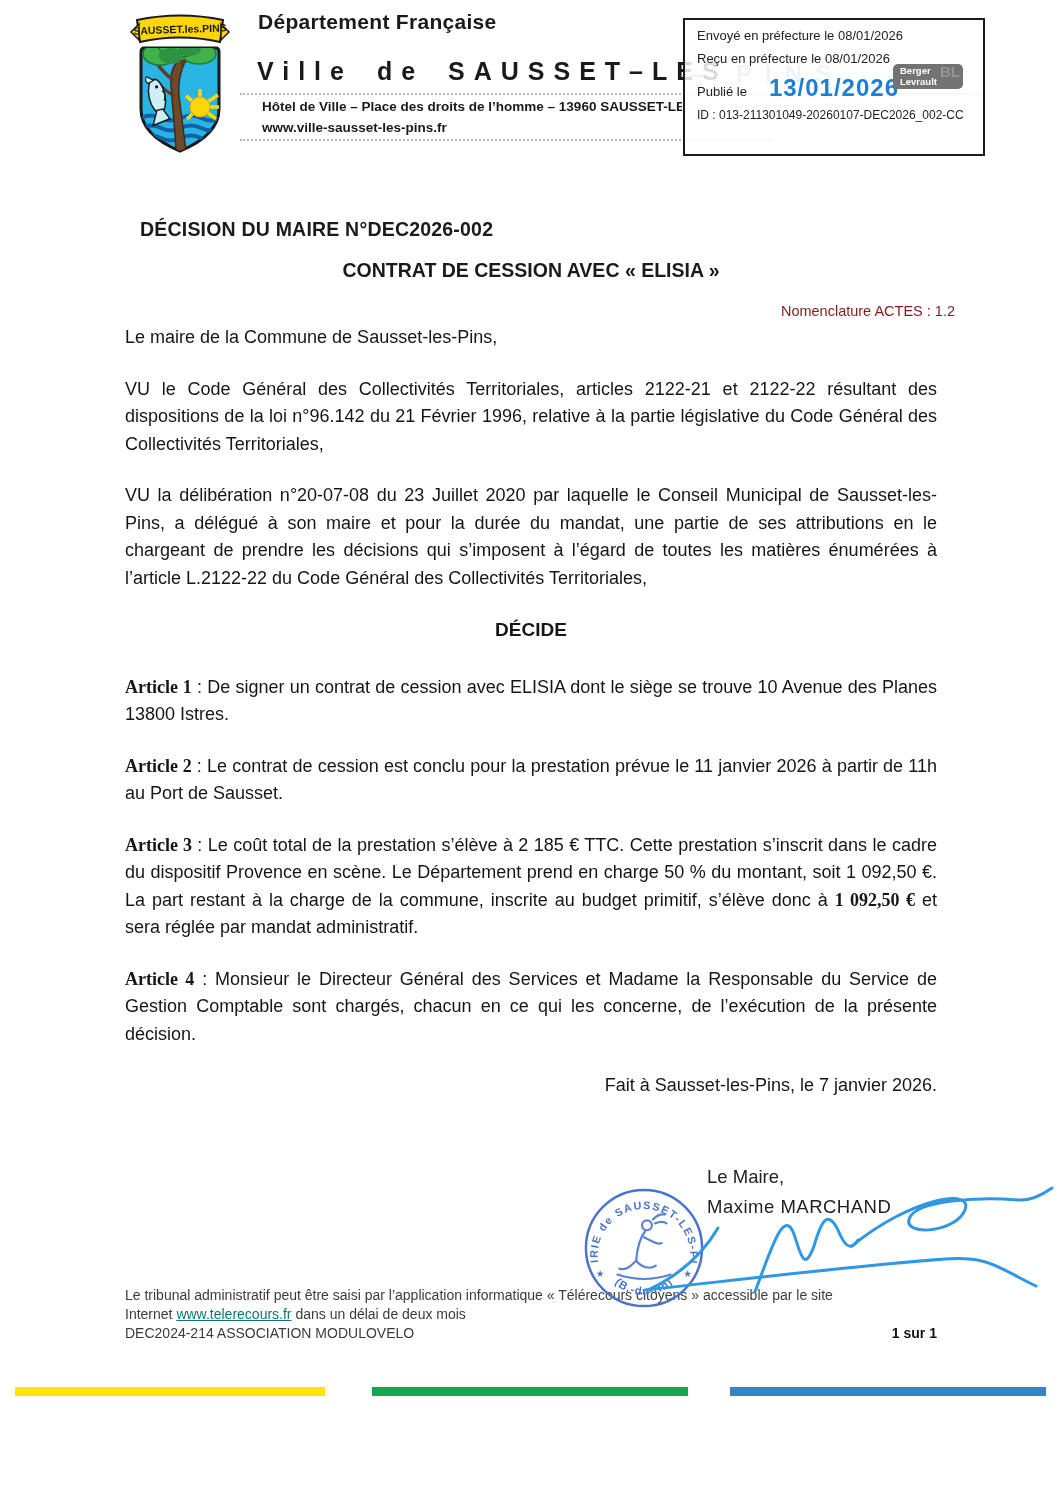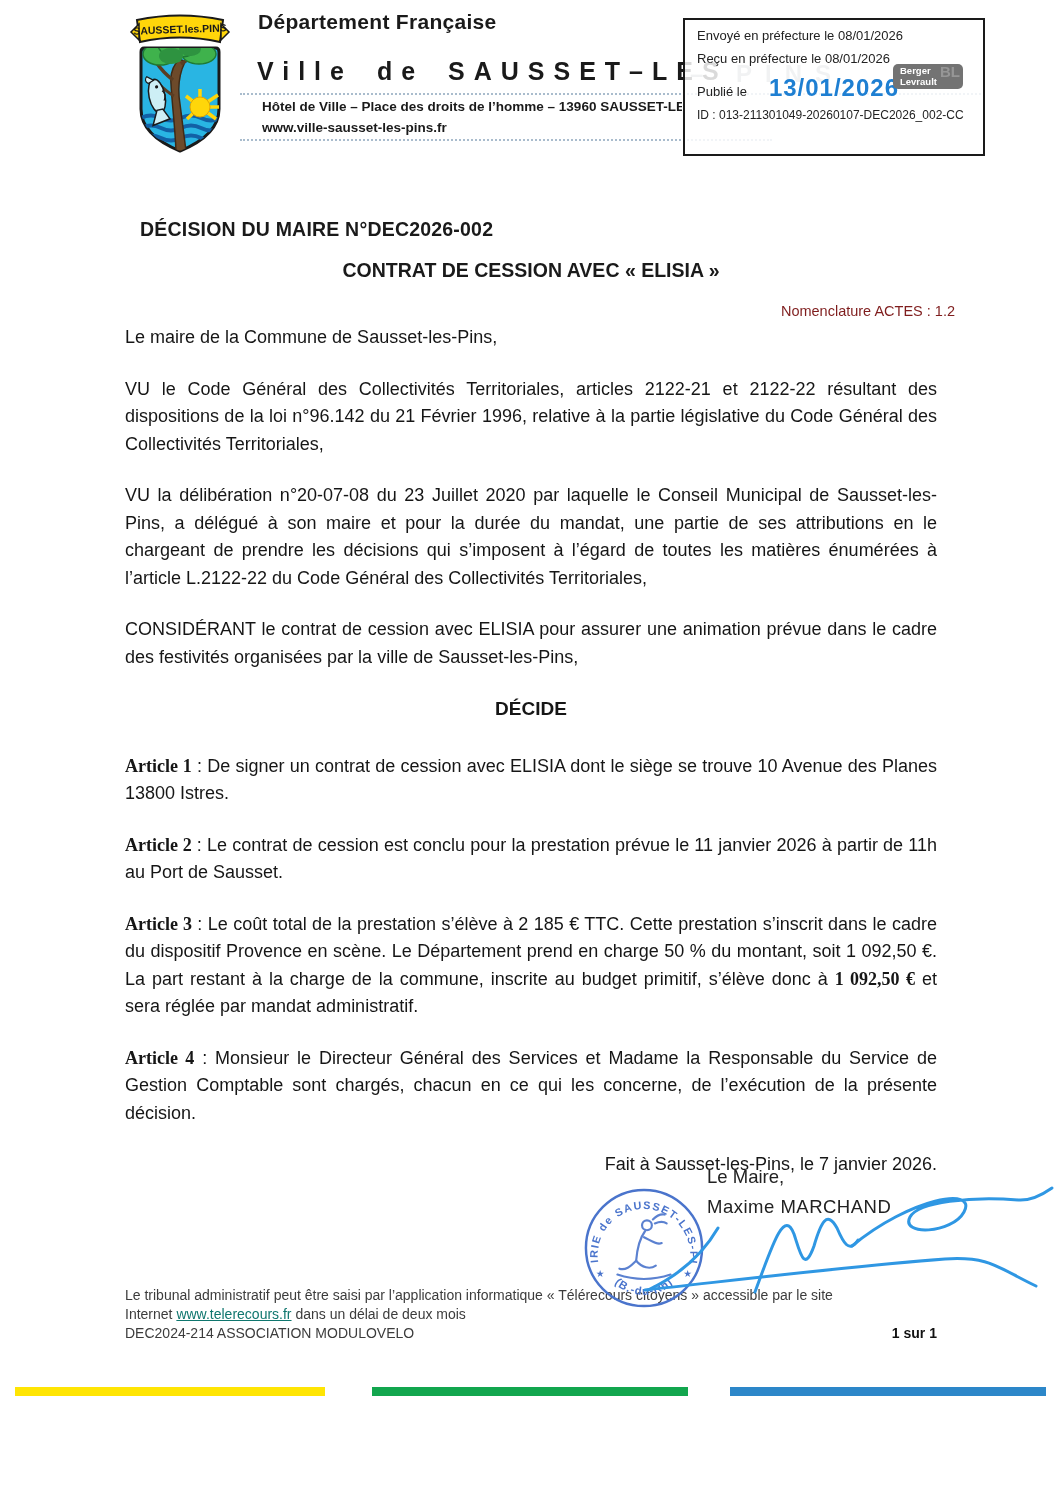--- a/index.html
+++ b/index.html
@@ -146,21 +146,20 @@
   </div>
 
   <div class="doc-title">DÉCISION DU MAIRE N°DEC2026-002</div>
   <div class="doc-subtitle">CONTRAT DE CESSION AVEC « ELISIA »</div>
   <div class="nomenclature">Nomenclature ACTES : 1.2</div>
 
   <div class="doc-body">
     <p class="single">Le maire de la Commune de Sausset-les-Pins,</p>
     <p>VU le Code Général des Collectivités Territoriales, articles 2122-21 et 2122-22 résultant des dispositions de la loi n°96.142 du 21 Février 1996, relative à la partie législative du Code Général des Collectivités Territoriales,</p>
     <p>VU la délibération n°20-07-08 du 23 Juillet 2020 par laquelle le Conseil Municipal de Sausset-les-Pins, a délégué à son maire et pour la durée du mandat, une partie de ses attributions en le chargeant de prendre les décisions qui s’imposent à l’égard de toutes les matières énumérées à l’article L.2122-22 du Code Général des Collectivités Territoriales,</p>
-    <p>CONSIDÉRANT le contrat de cession avec ELISIA pour assurer une animation prévue dans le cadre des festivités organisées par la ville de Sausset-les-Pins,</p>
     <p class="decide">DÉCIDE</p>
     <p><span class="b">Article 1</span><span> : De signer un contrat de cession avec ELISIA dont le siège se trouve 10 Avenue des Planes 13800 Istres.</span></p>
     <p><span class="b">Article 2</span><span> : Le contrat de cession est conclu pour la prestation prévue le 11 janvier 2026 à partir de 11h au Port de Sausset.</span></p>
     <p><span class="b">Article 3</span><span> : Le coût total de la prestation s’élève à 2 185 € TTC. Cette prestation s’inscrit dans le cadre du dispositif Provence en scène. Le Département prend en charge 50 % du montant, soit 1 092,50 €. La part restant à la charge de la commune, inscrite au budget primitif, s’élève donc à </span><span class="b">1 092,50 €</span><span> et sera réglée par mandat administratif.</span></p>
     <p><span class="b">Article 4</span><span> : Monsieur le Directeur Général des Services et Madame la Responsable du Service de Gestion Comptable sont chargés, chacun en ce qui les concerne, de l’exécution de la présente décision.</span></p>
     <p class="closing">Fait à Sausset-les-Pins, le 7 janvier 2026.</p>
   </div>
 
   <div class="sig-role">Le Maire,</div>
   <div class="sig-name">Maxime MARCHAND</div>

